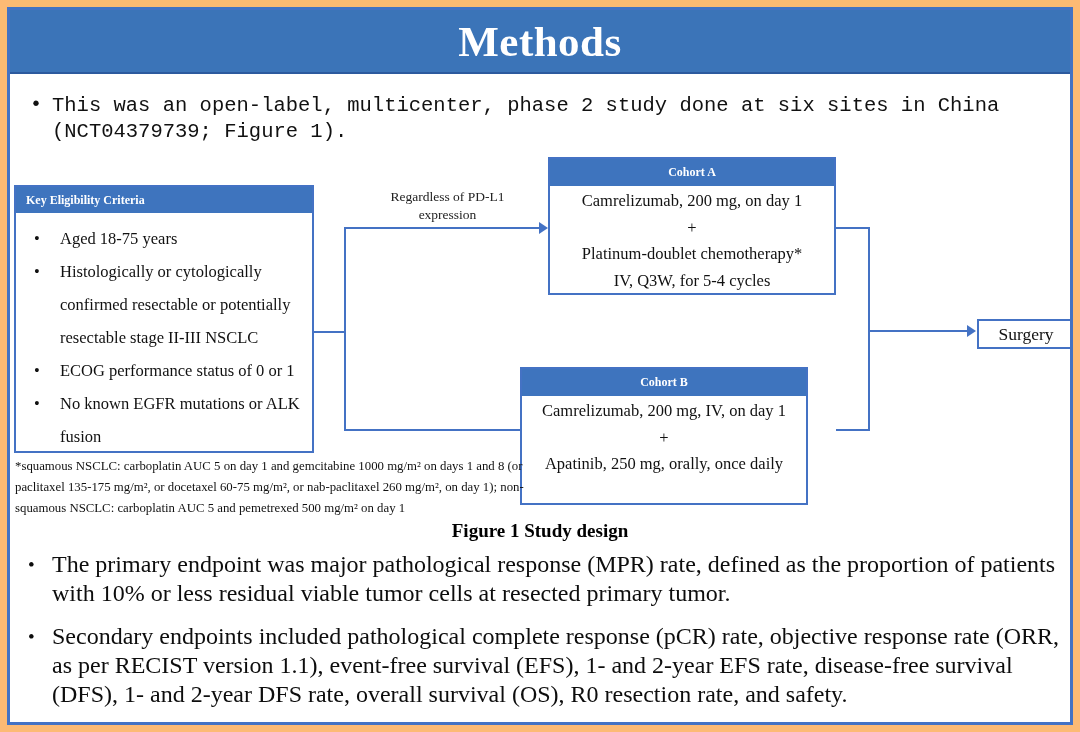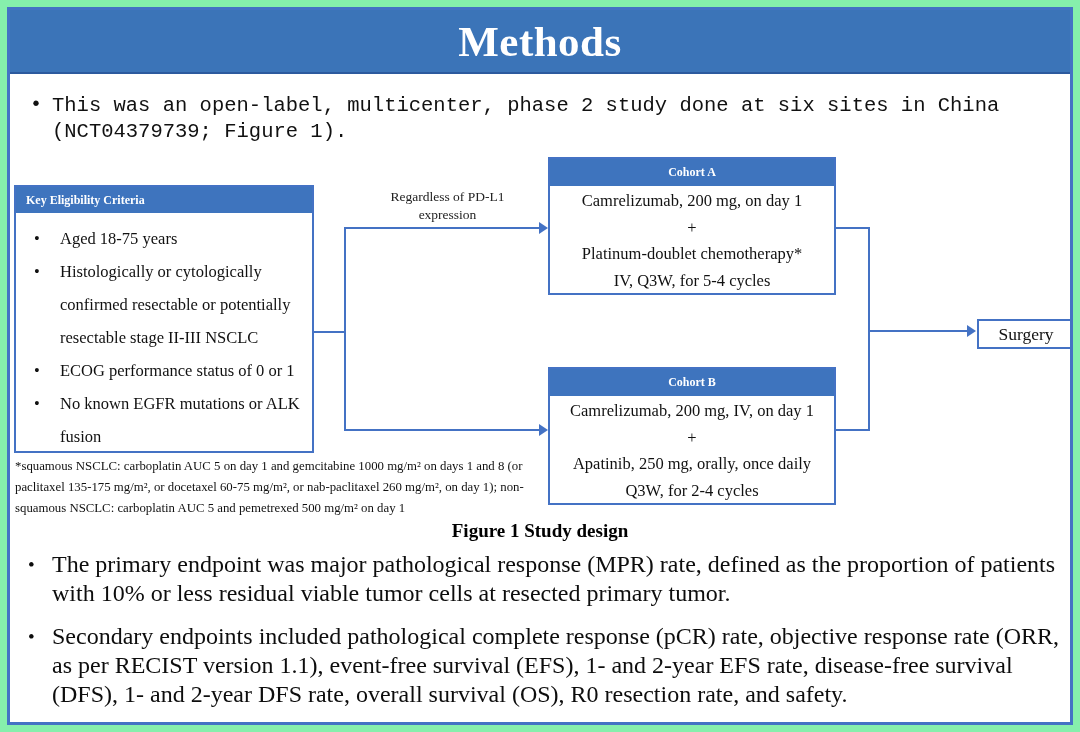--- a/index.html
+++ b/index.html
@@ -1,17 +1,17 @@
 <!DOCTYPE html>
 <html><head>
 <meta charset="utf-8">
 <style>
   html,body{margin:0;padding:0;background:#000;}
   .page{
-    position:relative;width:1080px;height:732px;background:#86efac;
+    position:relative;width:1080px;height:732px;background:#fdba74;
     box-sizing:border-box;padding:7px;font-family:"Liberation Serif", serif;
   }
   .frame{
     width:100%;height:100%;box-sizing:border-box;
     border:3px solid #4472C4;background:#fff;
     display:flex;flex-direction:column;overflow:hidden;
   }
   .title-bar{
     height:62px;flex:0 0 62px;background:#3B74B8;border-bottom:2px solid #2C5A9E;
     display:flex;align-items:center;justify-content:center;
@@ -36,21 +36,21 @@
   }
   .elig{left:4px;top:38px;width:300px;height:268px;}
   .elig .dhead{height:26px;line-height:22px;}
   .elig ul{margin:0;padding:9px 4px 0 10px;list-style:none;}
   .elig li{
     position:relative;padding-left:34px;font-size:16.5px;line-height:33px;color:#111;
   }
   .elig li::before{content:"\2022";position:absolute;left:8px;top:0;}
   .cohort{width:288px;height:138px;}
   .cohort-a{left:538px;top:10px;}
-  .cohort-b{left:538px;top:220px;}
+  .cohort-b{left:510px;top:220px;}
   .cohort .dhead{height:27px;line-height:23px;text-align:center;}
   .cohort .cbody{padding-top:2px;text-align:center;font-size:16.5px;line-height:26.5px;color:#111;}
   .surgery{
     left:967px;top:172px;width:98px;height:30px;border-width:2px;
     display:flex;align-items:center;justify-content:center;font-size:17.5px;color:#111;
   }
   .line{position:absolute;background:#4472C4;}
   .arrowhead{
     position:absolute;width:0;height:0;
     border-top:6px solid transparent;border-bottom:6px solid transparent;
@@ -118,21 +118,20 @@
             <div>IV, Q3W, for 5-4 cycles</div>
           </div>
         </div>
 
         <div class="dbox cohort cohort-b">
           <div class="dhead">Cohort B</div>
           <div class="cbody">
             <div>Camrelizumab, 200 mg, IV, on day 1</div>
             <div>+</div>
             <div>Apatinib, 250 mg, orally, once daily</div>
-            <div>Q3W, for 2-4 cycles</div>
           </div>
         </div>
 
         <div class="line" style="left:826px;top:80px;width:34px;height:2px;"></div>
         <div class="line" style="left:826px;top:282px;width:34px;height:2px;"></div>
         <div class="line" style="left:858px;top:80px;width:2px;height:204px;"></div>
         <div class="line" style="left:858px;top:183px;width:100px;height:2px;"></div>
         <div class="arrowhead" style="left:957px;top:178px;"></div>
 
 

